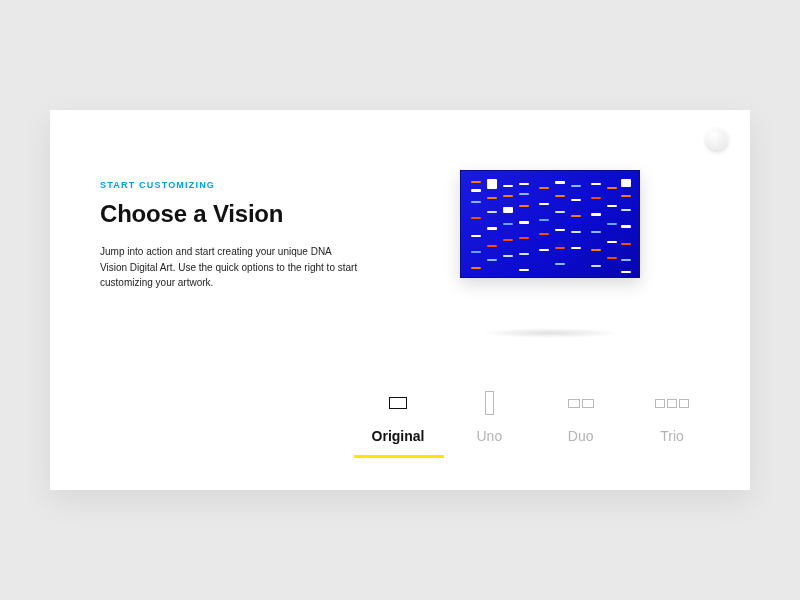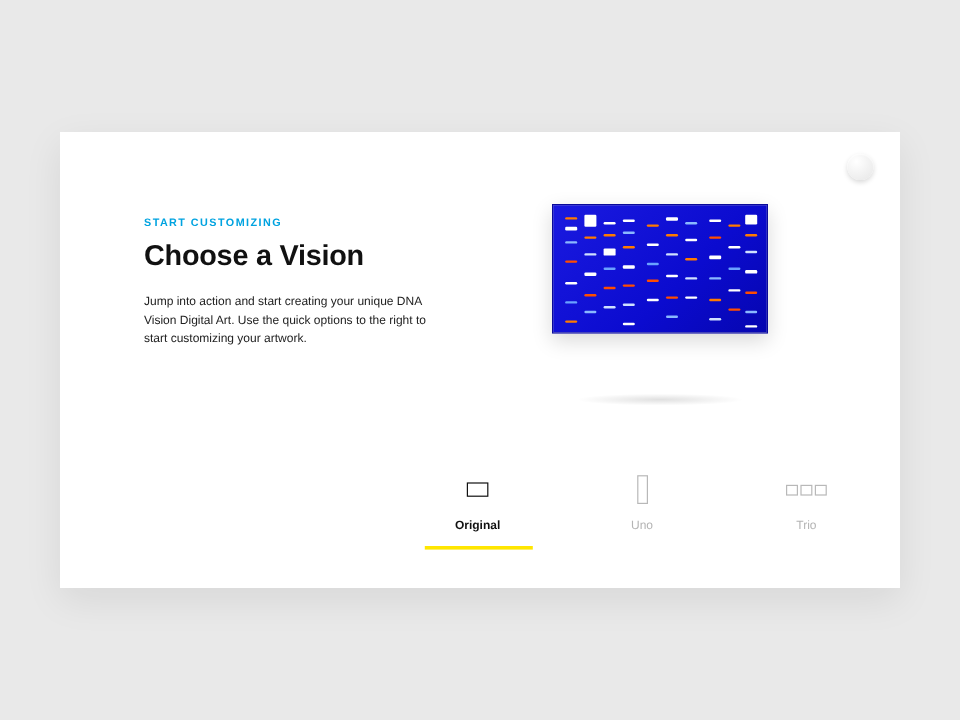--- a/index.html
+++ b/index.html
@@ -30,21 +30,20 @@
     box-shadow: 0 2px 4px rgba(0,0,0,0.15), inset 0 1px 1px rgba(255,255,255,0.8);
     cursor: pointer;
   }
   .content {
     display: flex;
     gap: 40px;
   }
   .left {
     flex: 1;
     padding-top: 10px;
-    margin-left: 20px;
   }
   .eyebrow {
     font-size: 9px;
     font-weight: 700;
     letter-spacing: 1.2px;
     color: #00a3e0;
     text-transform: uppercase;
     margin-bottom: 10px;
   }
   .heading {
@@ -113,21 +112,21 @@
     position: relative;
     padding-bottom: 14px;
   }
   .option .icon-slot {
     height: 26px;
     display: flex;
     align-items: center;
     justify-content: center;
   }
   .option .label {
-    font-size: 10px;
+    font-size: 14px;
     color: #b4b4b4;
     font-weight: 500;
   }
   .option.active .label { color: #111; font-weight: 600; }
   .option.active::after {
     content: "";
     position: absolute;
     bottom: 0;
     left: -16px;
     width: 90px;
@@ -272,20 +271,29 @@
         <div class="label">Original</div>
       </div>
       <div class="option">
         <div class="icon-slot">
           <div class="ic-uno"></div>
         </div>
         <div class="label">Uno</div>
       </div>
       <div class="option">
         <div class="icon-slot">
+          <div class="ic-duo">
+            <span></span>
+            <span></span>
+          </div>
+        </div>
+        <div class="label">Duo</div>
+      </div>
+      <div class="option">
+        <div class="icon-slot">
           <div class="ic-trio">
             <span></span>
             <span></span>
             <span></span>
           </div>
         </div>
         <div class="label">Trio</div>
       </div>
     </div>
 </div>

